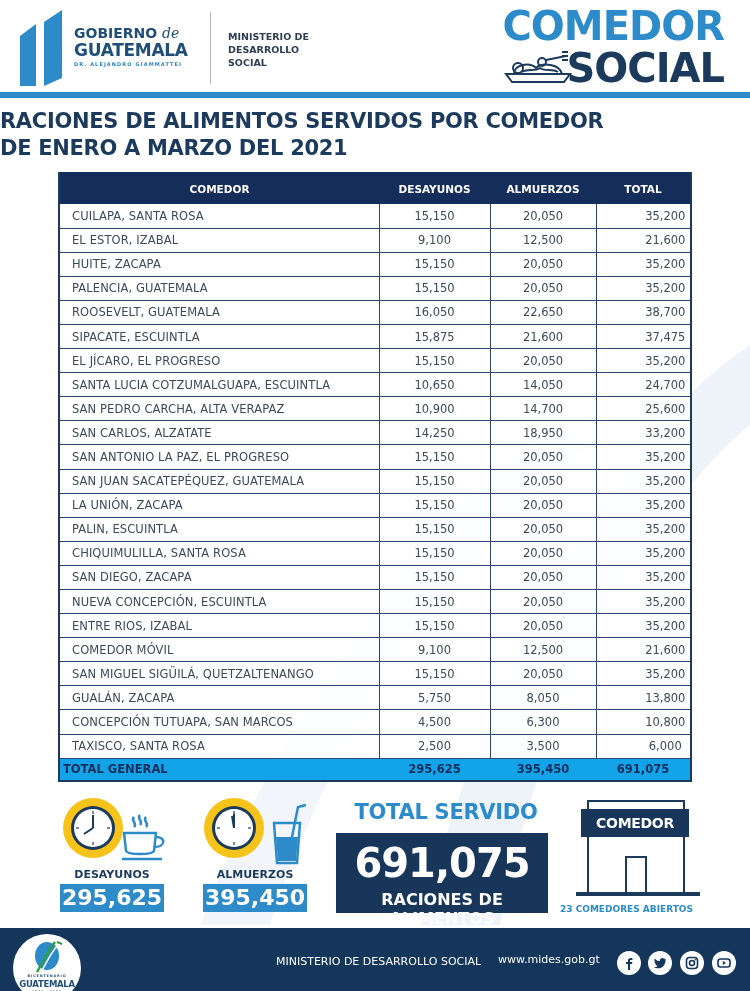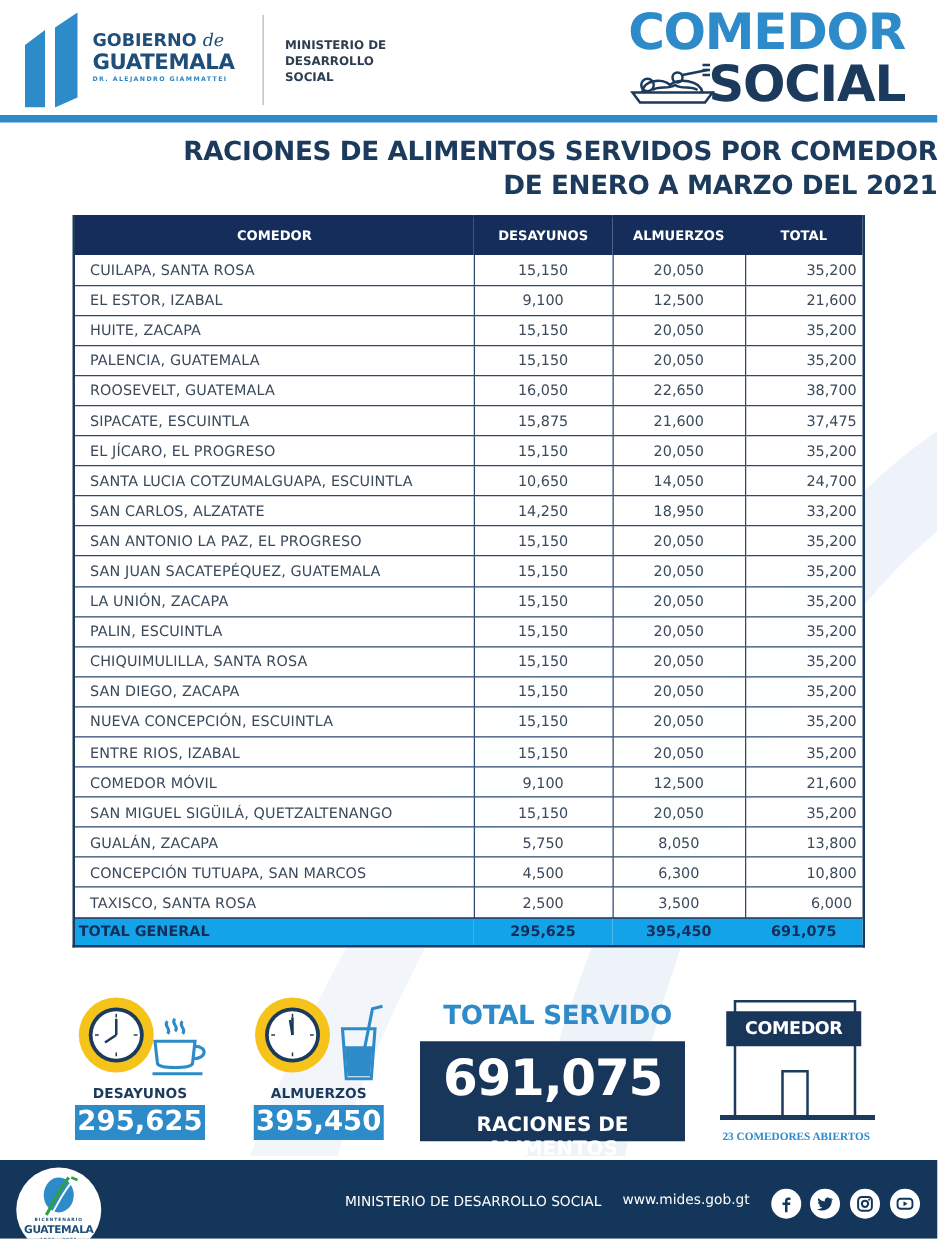--- a/index.html
+++ b/index.html
@@ -21,21 +21,21 @@
   .ministry { position: absolute; left: 228px; top: 30px; font-weight: bold; font-size: 9.5px; line-height: 13px; color: #2c3e50; }
 
   .comedor-brand { position: absolute; left: 500px; top: 4px; width: 230px; height: 86px; }
   .brand-comedor { position: absolute; right: 6px; top: 0; font-family: "DejaVu Sans", sans-serif; font-weight: bold; font-size: 40px; color: #2e8bc9; letter-spacing: -1px; line-height: 44px; }
   .brand-social { position: absolute; right: 6px; top: 42px; font-family: "DejaVu Sans", sans-serif; font-weight: bold; font-size: 40px; color: #1b3a5c; letter-spacing: -1px; line-height: 44px; }
   .plate-icon { position: absolute; left: 2px; top: 46px; width: 72px; height: 36px; }
 
   .header-bar { position: absolute; left: 0; top: 92px; width: 750px; height: 6px; background: #2e8bc9; }
 
   
-  .title { position: absolute; left: 0; top: 108px; width: 750px; text-align: right; font-weight: bold; font-size: 21px; line-height: 27px; color: #1b3a5c; letter-spacing: -0.3px; }
+  .title { position: absolute; left: 0; top: 108px; width: 750px; text-align: left; font-weight: bold; font-size: 21px; line-height: 27px; color: #1b3a5c; letter-spacing: -0.3px; }
 
   
   .table-wrap { position: absolute; left: 58px; top: 172px; width: 634px; border: 2px solid #1b3a5c; border-top: none; background: rgba(255,255,255,0.85); }
   table { border-collapse: collapse; width: 100%; table-layout: fixed; }
   col.c1 { width: 319px; } col.c2 { width: 111px; } col.c3 { width: 106px; } col.c4 { width: 94px; }
   thead th { background: #142d5a; color: #ffffff; font-weight: bold; font-size: 10.5px; height: 31px; border-top: 2px solid #142d5a; }
   thead th.th-name { text-align: center; }
   tbody td { height: 24.1px; font-size: 11.5px; color: #3a4a5a; border-bottom: 1.5px solid #2c4870; border-right: 1.5px solid #2c4870; text-align: center; padding: 0; }
   tbody td:last-child { border-right: none; padding-left: 44px; }
   tbody td.name { text-align: left; padding-left: 12px; letter-spacing: 0.1px; white-space: nowrap; }
@@ -48,21 +48,21 @@
   .stat-label { position: absolute; font-weight: bold; font-size: 11px; color: #1b3a5c; text-align: center; }
   .stat-value { position: absolute; background: #2e8bc9; color: #ffffff; font-weight: bold; font-size: 22px; text-align: center; line-height: 28px; height: 28px; letter-spacing: 0; }
 
   .total-title { position: absolute; left: 346px; top: 800px; width: 200px; text-align: center; font-weight: bold; font-size: 21px; color: #2e8bc9; letter-spacing: -0.3px; }
   .total-box { position: absolute; left: 336px; top: 833px; width: 212px; height: 80px; background: #17365a; }
   .total-number { position: absolute; left: 0; top: 6px; width: 212px; text-align: center; color: #ffffff; font-weight: bold; font-size: 40px; line-height: 48px; letter-spacing: -1px; }
   .total-sub { position: absolute; left: 0; top: 57px; width: 212px; text-align: center; color: #ffffff; font-weight: bold; font-size: 16px; }
 
   .building { position: absolute; left: 576px; top: 798px; width: 124px; height: 100px; }
   .building-sign { position: absolute; left: 581px; top: 809px; width: 108px; height: 28px; background: #17365a; color: #ffffff; font-weight: bold; font-size: 14px; text-align: center; line-height: 28px; letter-spacing: -0.3px; }
-  .comedores-count { position: absolute; left: 560px; top: 904px; width: 154px; text-align: center; font-weight: bold; font-size: 9px; color: #2e8bc9; font-family: Liberation Serif, serif; }
+  .comedores-count { position: absolute; left: 560px; top: 904px; width: 154px; font-weight: bold; font-size: 9px; color: #2e8bc9; }
 
   
   .footer { position: absolute; left: 0; top: 928px; width: 750px; height: 63px; background: #14365a; }
   .bicentenario { position: absolute; left: 13px; top: 934px; width: 68px; height: 68px; border-radius: 50%; background: #ffffff; overflow: hidden; }
   .bicentenario .bic-text1 { position: absolute; left: 0; top: 40px; width: 68px; text-align: center; font-size: 3.5px; font-weight: bold; color: #1f4e79; letter-spacing: 0.8px; }
   .bicentenario .bic-text2 { position: absolute; left: 0; top: 45px; width: 68px; text-align: center; font-size: 8.5px; font-weight: bold; color: #1f4e79; letter-spacing: -0.3px; }
   .bicentenario .bic-text3 { position: absolute; left: 0; top: 56px; width: 68px; text-align: center; font-size: 3.5px; font-weight: bold; color: #1f4e79; letter-spacing: 0.6px; }
   .footer-ministry { position: absolute; left: 276px; top: 955px; font-size: 11px; color: #ffffff; letter-spacing: 0; }
   .footer-url { position: absolute; left: 498px; top: 953px; font-size: 11px; color: #ffffff; }
   .social { position: absolute; top: 951px; width: 24px; height: 24px; border-radius: 50%; background: #ffffff; display: flex; align-items: center; justify-content: center; }
@@ -174,20 +174,26 @@
           <td>20,050</td>
           <td>35,200</td>
         </tr>
         <tr>
           <td class="name">SANTA LUCIA COTZUMALGUAPA, ESCUINTLA</td>
           <td>10,650</td>
           <td>14,050</td>
           <td>24,700</td>
         </tr>
         <tr>
+          <td class="name">SAN PEDRO CARCHA, ALTA VERAPAZ</td>
+          <td>10,900</td>
+          <td>14,700</td>
+          <td>25,600</td>
+        </tr>
+        <tr>
           <td class="name">SAN CARLOS, ALZATATE</td>
           <td>14,250</td>
           <td>18,950</td>
           <td>33,200</td>
         </tr>
         <tr>
           <td class="name">SAN ANTONIO LA PAZ, EL PROGRESO</td>
           <td>15,150</td>
           <td>20,050</td>
           <td>35,200</td>

